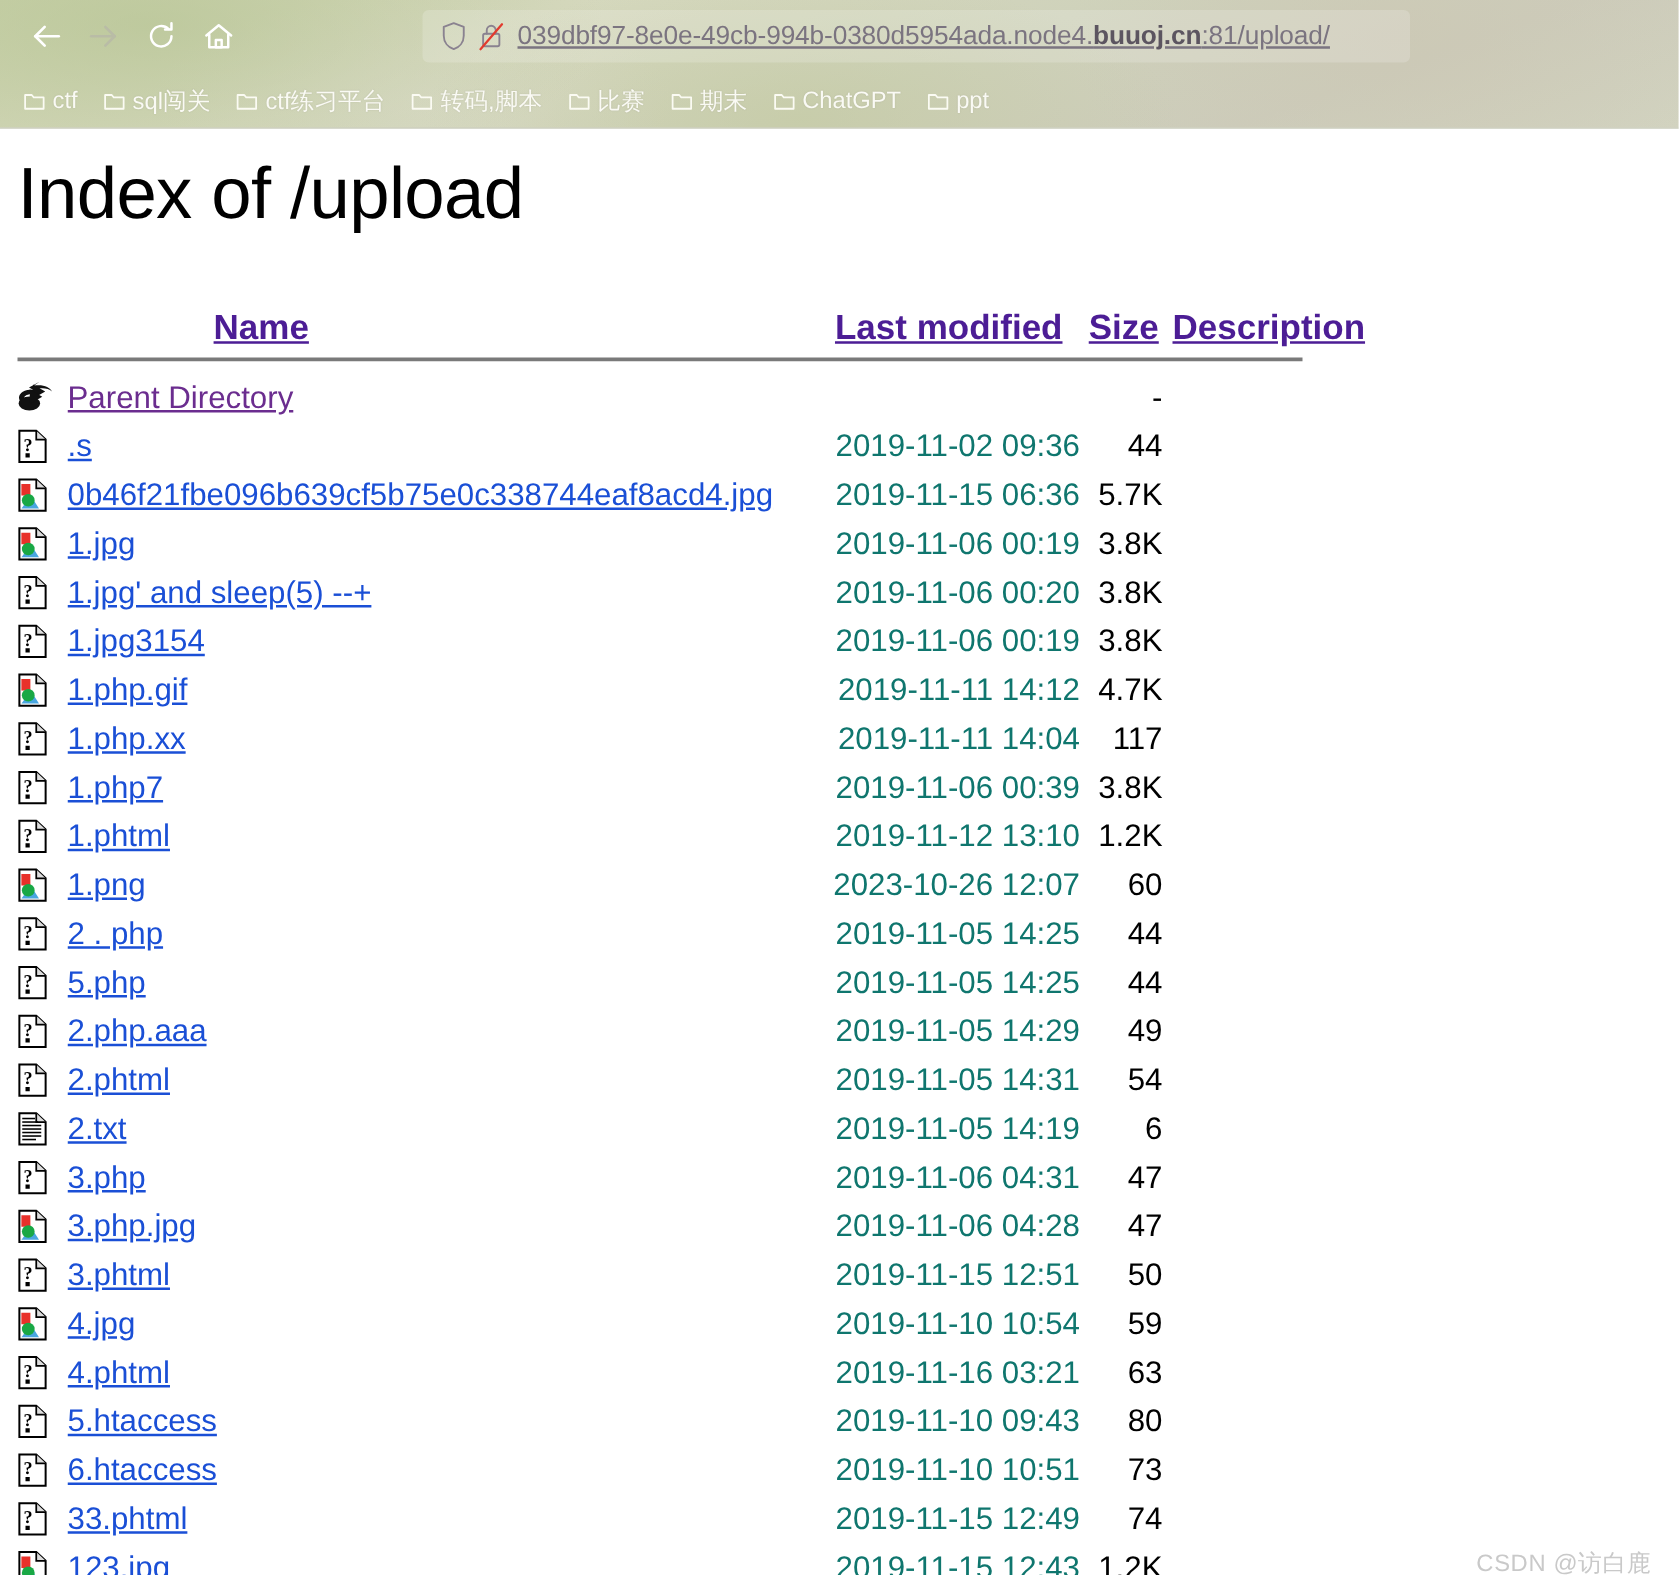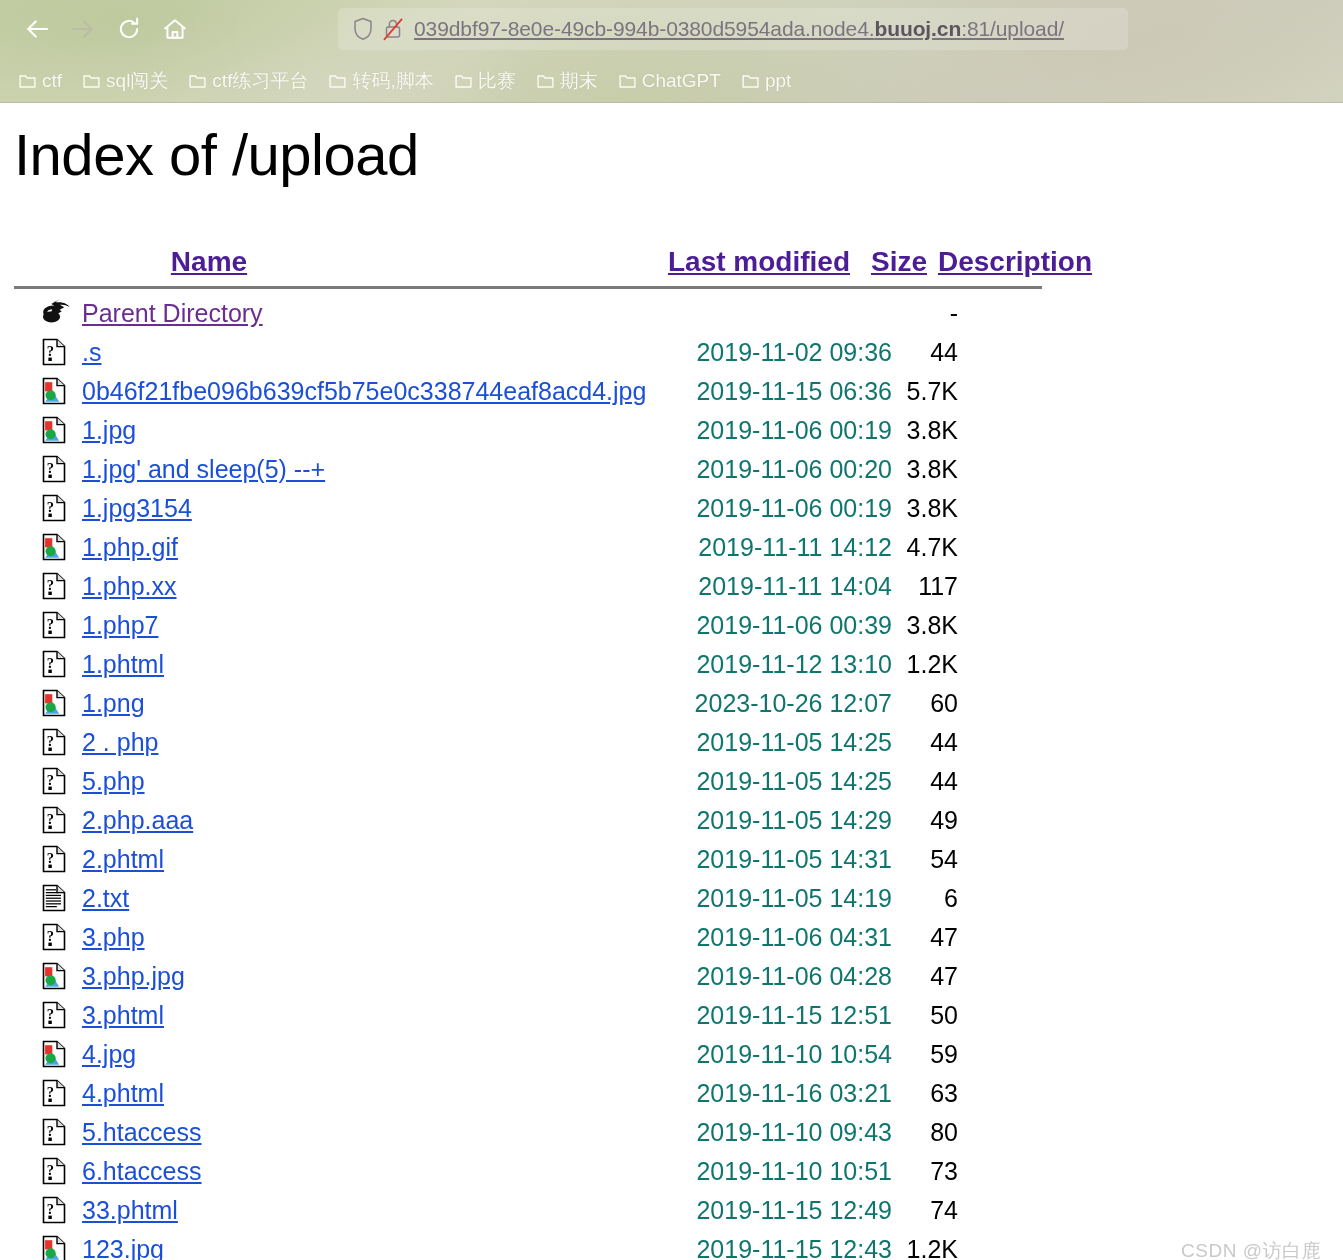--- a/index.html
+++ b/index.html
@@ -130,23 +130,22 @@
   #listing {
     margin: 0;
     padding: 0 0 0 14px;
     font-family: "Liberation Sans", sans-serif;
     font-size: 25px;
   }
 
   
   .row {
     display: flex;
-    align-items: flex-start;
+    align-items: center;
     height: 39px;
-    margin-left: 28px;
   }
   .col-icon {
     width: 40px;
     flex: 0 0 40px;
     display: flex;
     align-items: center;
     justify-content: flex-start;
   }
   .col-name {
     flex: 0 0 600px;

